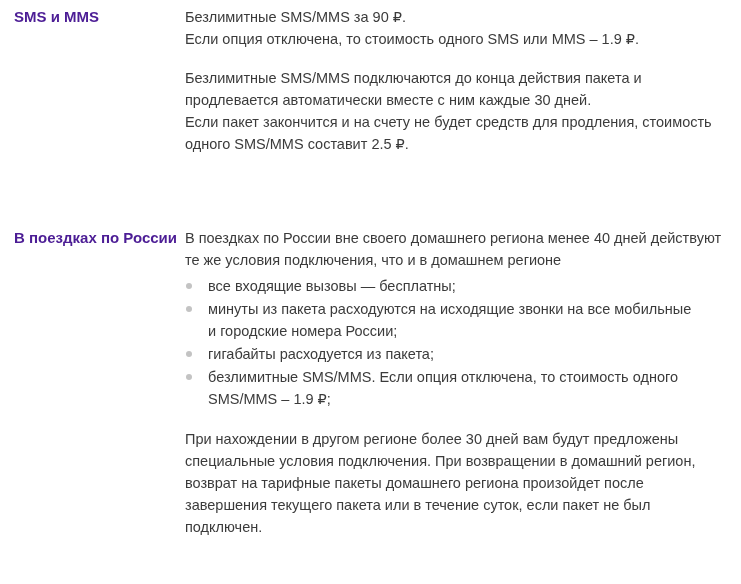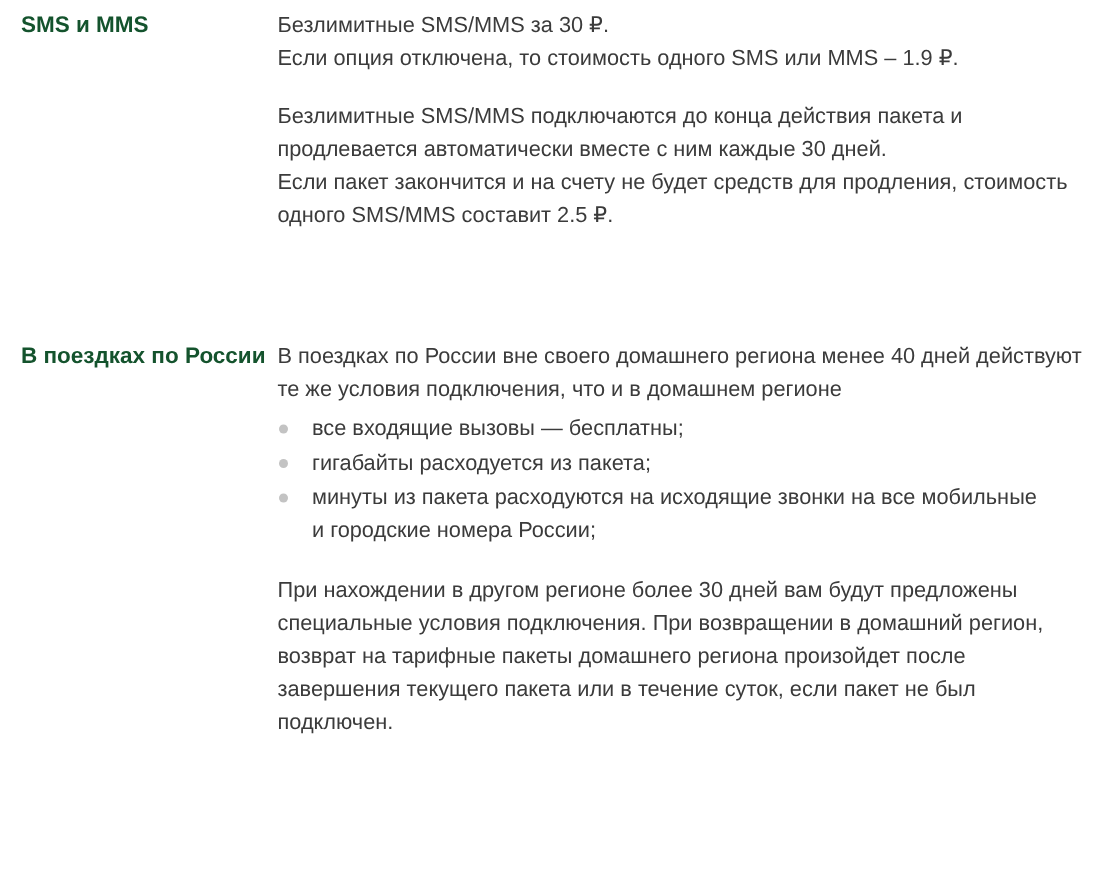--- a/index.html
+++ b/index.html
@@ -25,21 +25,21 @@
   .row-gap {
     margin-top: 72px;
   }
   .label {
     width: 171px;
     flex-shrink: 0;
     margin: 0;
     font-size: 15px;
     font-weight: 700;
     line-height: 22px;
-    color: #14532d;
+    color: #4c1d95;
   }
   .content {
     flex: 1;
     max-width: 556px;
   }
   .lines {
     white-space: pre-line;
     margin: 0;
   }
   .para-gap {
@@ -75,21 +75,21 @@
   }
 </style>
 </head>
 <body>
 
 <div class="page">
 
   <section class="row">
     <h3 class="label">SMS и MMS</h3>
     <div class="content">
-      <p class="lines">Безлимитные SMS/MMS за 30 ₽.
+      <p class="lines">Безлимитные SMS/MMS за 90 ₽.
 Если опция отключена, то стоимость одного SMS или MMS – 1.9 ₽.</p>
       <p class="lines para-gap">Безлимитные SMS/MMS подключаются до конца действия пакета и
 продлевается автоматически вместе с ним каждые 30 дней.
 Если пакет закончится и на счету не будет средств для продления, стоимость
 одного SMS/MMS составит 2.5 ₽.</p>
     </div>
   </section>
 
   <section class="row row-gap">
     <h3 class="label">В поездках по России</h3>
@@ -100,28 +100,35 @@
         <li>
           <span class="marker">
               <span class="dot"></span>
             </span>
           <span class="lines">все входящие вызовы — бесплатны;</span>
         </li>
         <li>
           <span class="marker">
               <span class="dot"></span>
             </span>
+          <span class="lines">минуты из пакета расходуются на исходящие звонки на все мобильные
+и городские номера России;</span>
+        </li>
+        <li>
+          <span class="marker">
+              <span class="dot"></span>
+            </span>
           <span class="lines">гигабайты расходуется из пакета;</span>
         </li>
         <li>
           <span class="marker">
               <span class="dot"></span>
             </span>
-          <span class="lines">минуты из пакета расходуются на исходящие звонки на все мобильные
-и городские номера России;</span>
+          <span class="lines">безлимитные SMS/MMS. Если опция отключена, то стоимость одного
+SMS/MMS – 1.9 ₽;</span>
         </li>
       </ul>
       <p class="lines outro-gap">При нахождении в другом регионе более 30 дней вам будут предложены
 специальные условия подключения. При возвращении в домашний регион,
 возврат на тарифные пакеты домашнего региона произойдет после
 завершения текущего пакета или в течение суток, если пакет не был
 подключен.</p>
     </div>
   </section>
 

